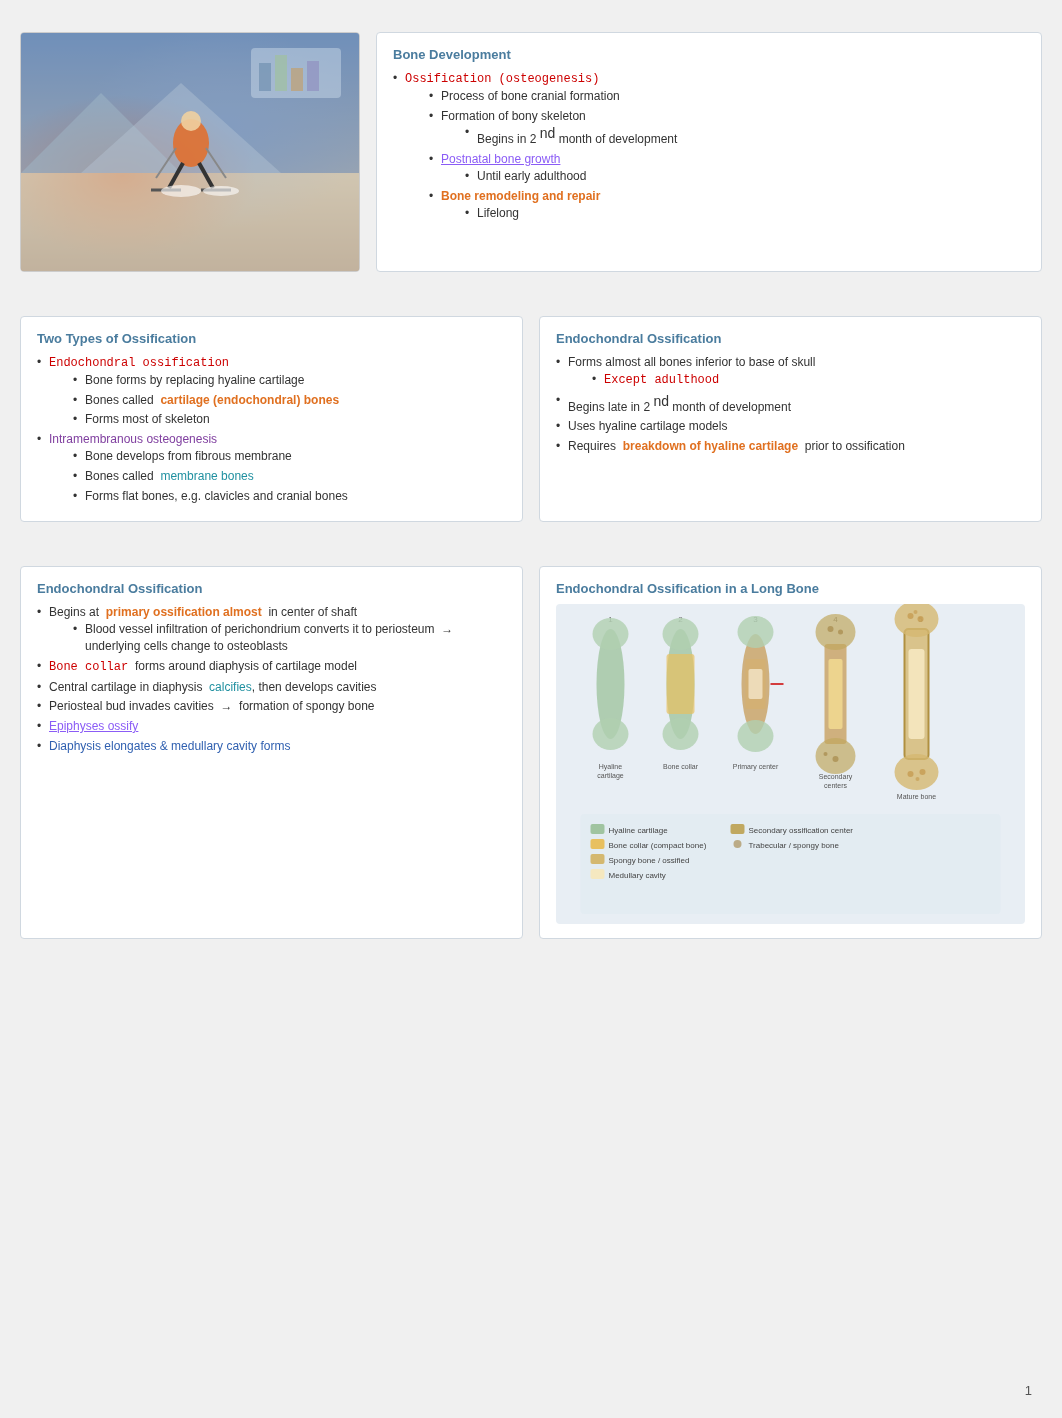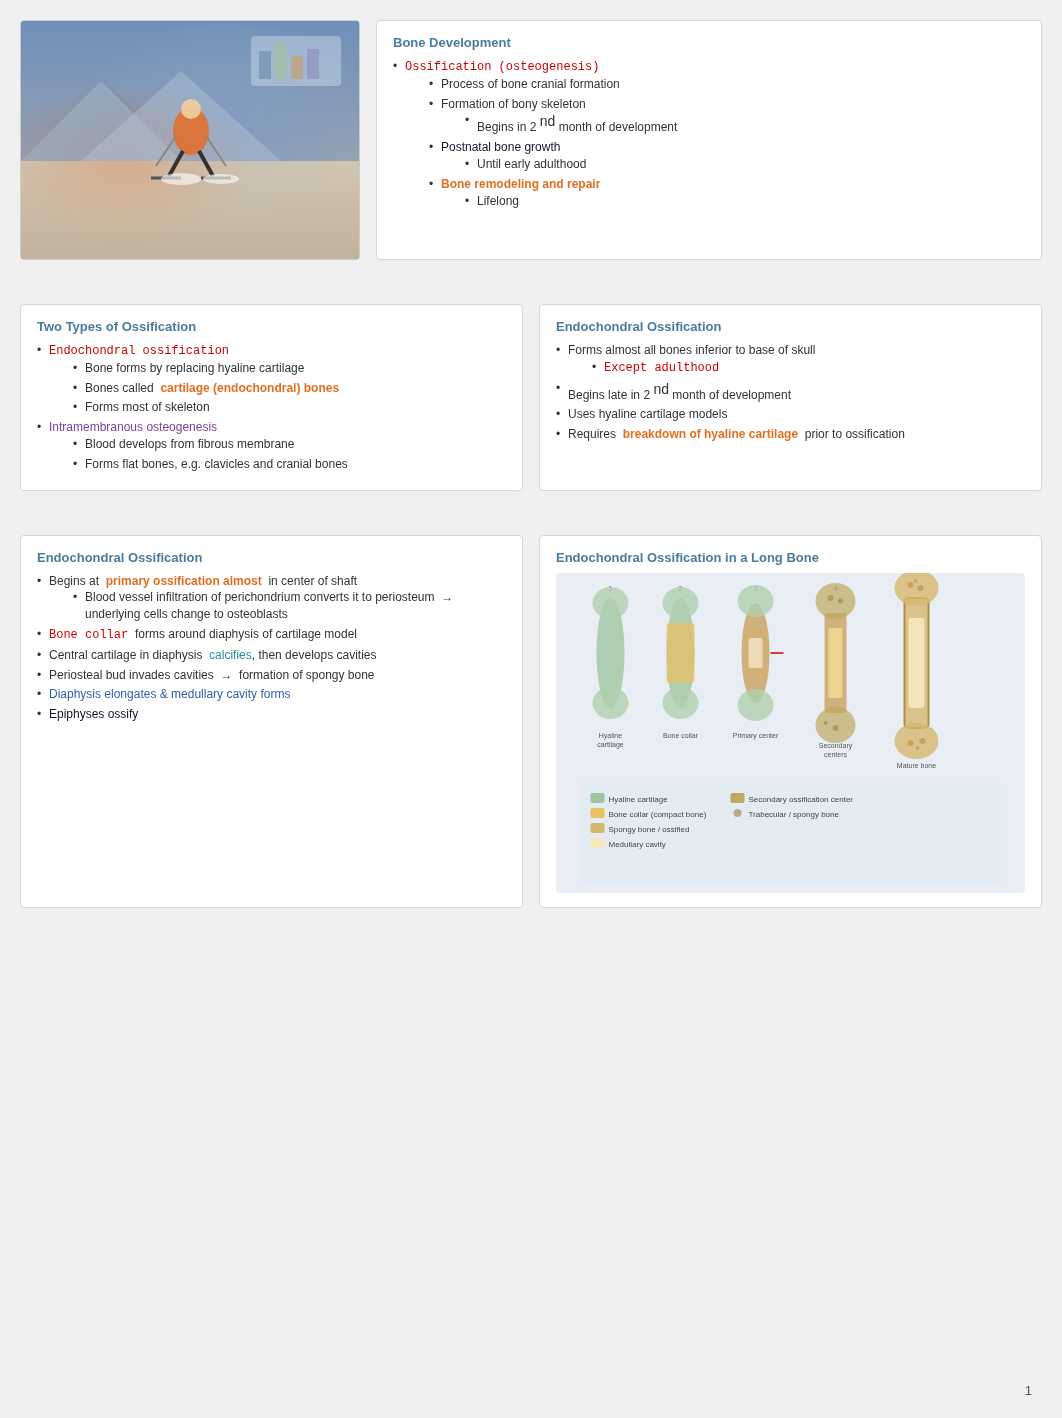--- a/index.html
+++ b/index.html
@@ -8,21 +8,21 @@
       font-family: Arial, sans-serif;
       font-size: 12px;
       color: #333;
       width: 1062px;
       min-height: 1418px;
       padding: 20px;
     }
     .page {
       background: #f0f0f0;
       width: 1022px;
-      margin: 0 auto;
+      margin: 12px auto;
     }
     .row {
       display: flex;
       gap: 16px;
       margin-bottom: 20px;
     }
     .card {
       background: #fff;
       border: 1px solid #d0d8e0;
       border-radius: 4px;
@@ -47,21 +47,21 @@
       line-height: 1.4;
     }
     .bullet-list li::before {
       content: "•";
       position: absolute;
       left: 0;
     }
     .indent1 { padding-left: 24px; }
     .red { color: #cc0000; font-family: Liberation Mono, monospace; }
     .orange { color: #e07020; font-weight: bold; }
-    .green { color: #0f172a; }
+    .green { color: #8b5cf6; text-decoration: underline; }
     .blue { color: #3060b0; }
     .purple { color: #8040a0; }
     .teal { color: #2090a0; }
     .slide-image {
       width: 340px;
       height: 240px;
       background: linear-gradient(135deg, #5080c0 0%, #a0c0e0 40%, #e0d0c0 70%, #c09070 100%);
       border-radius: 4px;
       border: 1px solid #ccc;
       overflow: hidden;
@@ -187,21 +187,22 @@
           <span class="red">Endochondral ossification</span>
           <ul class="bullet-list indent1">
             <li>Bone forms by replacing hyaline cartilage</li>
             <li>Bones called &nbsp;<span class="orange">cartilage (endochondral) bones</span></li>
             <li>Forms most of skeleton</li>
           </ul>
         </li>
         <li>
           <span class="purple">Intramembranous osteogenesis</span>
           <ul class="bullet-list indent1">
-            <li>Blood develops from fibrous membrane</li>
+            <li>Bone develops from fibrous membrane</li>
+            <li>Bones called &nbsp;<span class="teal">membrane bones</span></li>
             <li>Forms flat bones, e.g. clavicles and cranial bones</li>
           </ul>
         </li>
       </ul>
     </div>
 
     <div class="card">
       <div class="card-title">Endochondral Ossification</div>
       <ul class="bullet-list">
         <li>Forms almost all bones inferior to base of skull
@@ -225,22 +226,22 @@
       <ul class="bullet-list">
         <li>
           Begins at &nbsp;<span class="orange">primary ossification almost</span>&nbsp; in center of shaft
           <ul class="bullet-list indent1">
             <li>Blood vessel infiltration of perichondrium converts it to periosteum &nbsp;→&nbsp; underlying cells change to osteoblasts</li>
           </ul>
         </li>
         <li><span class="red">Bone collar</span>&nbsp; forms around diaphysis of cartilage model</li>
         <li>Central cartilage in diaphysis &nbsp;<span class="teal">calcifies</span>, then develops cavities</li>
         <li>Periosteal bud invades cavities &nbsp;→&nbsp; formation of spongy bone</li>
+        <li><span class="green">Epiphyses ossify</span></li>
         <li><span class="blue">Diaphysis elongates &amp; medullary cavity forms</span></li>
-        <li><span class="green">Epiphyses ossify</span></li>
       </ul>
     </div>
 
     <div class="card long-bone-card">
       <div class="card-title">Endochondral Ossification in a Long Bone</div>
       <div class="long-bone-image">
         
         <svg class="bone-svg" viewBox="0 0 440 320">
 
           <rect x="0" y="0" width="440" height="320" fill="#e8eef4"></rect>

